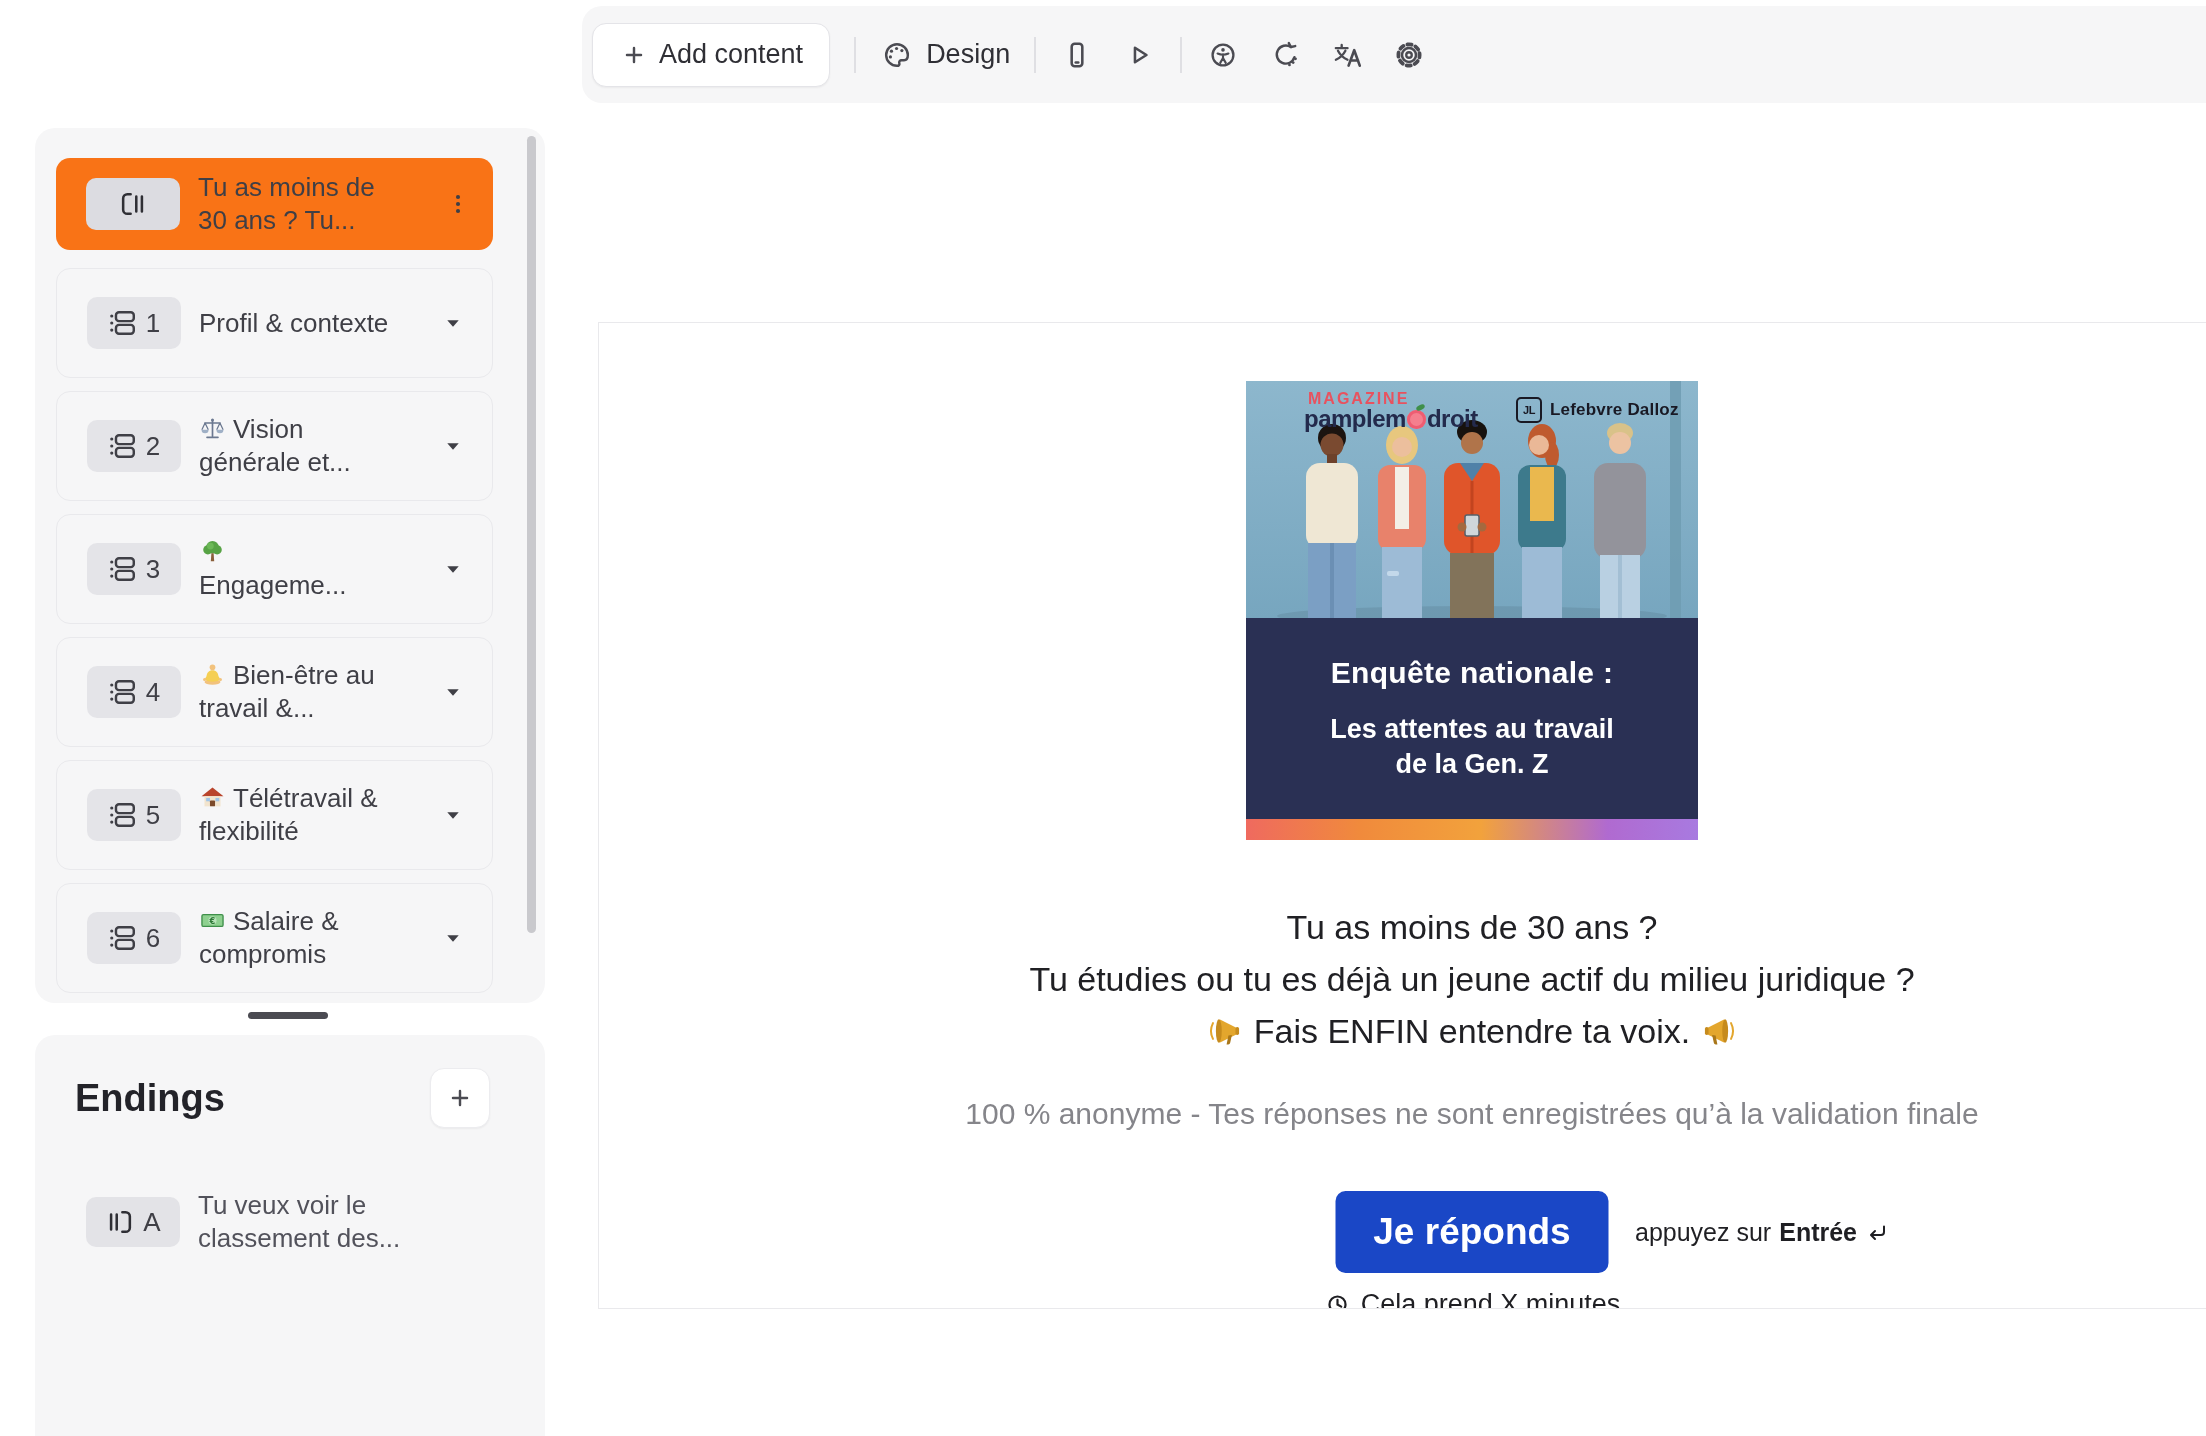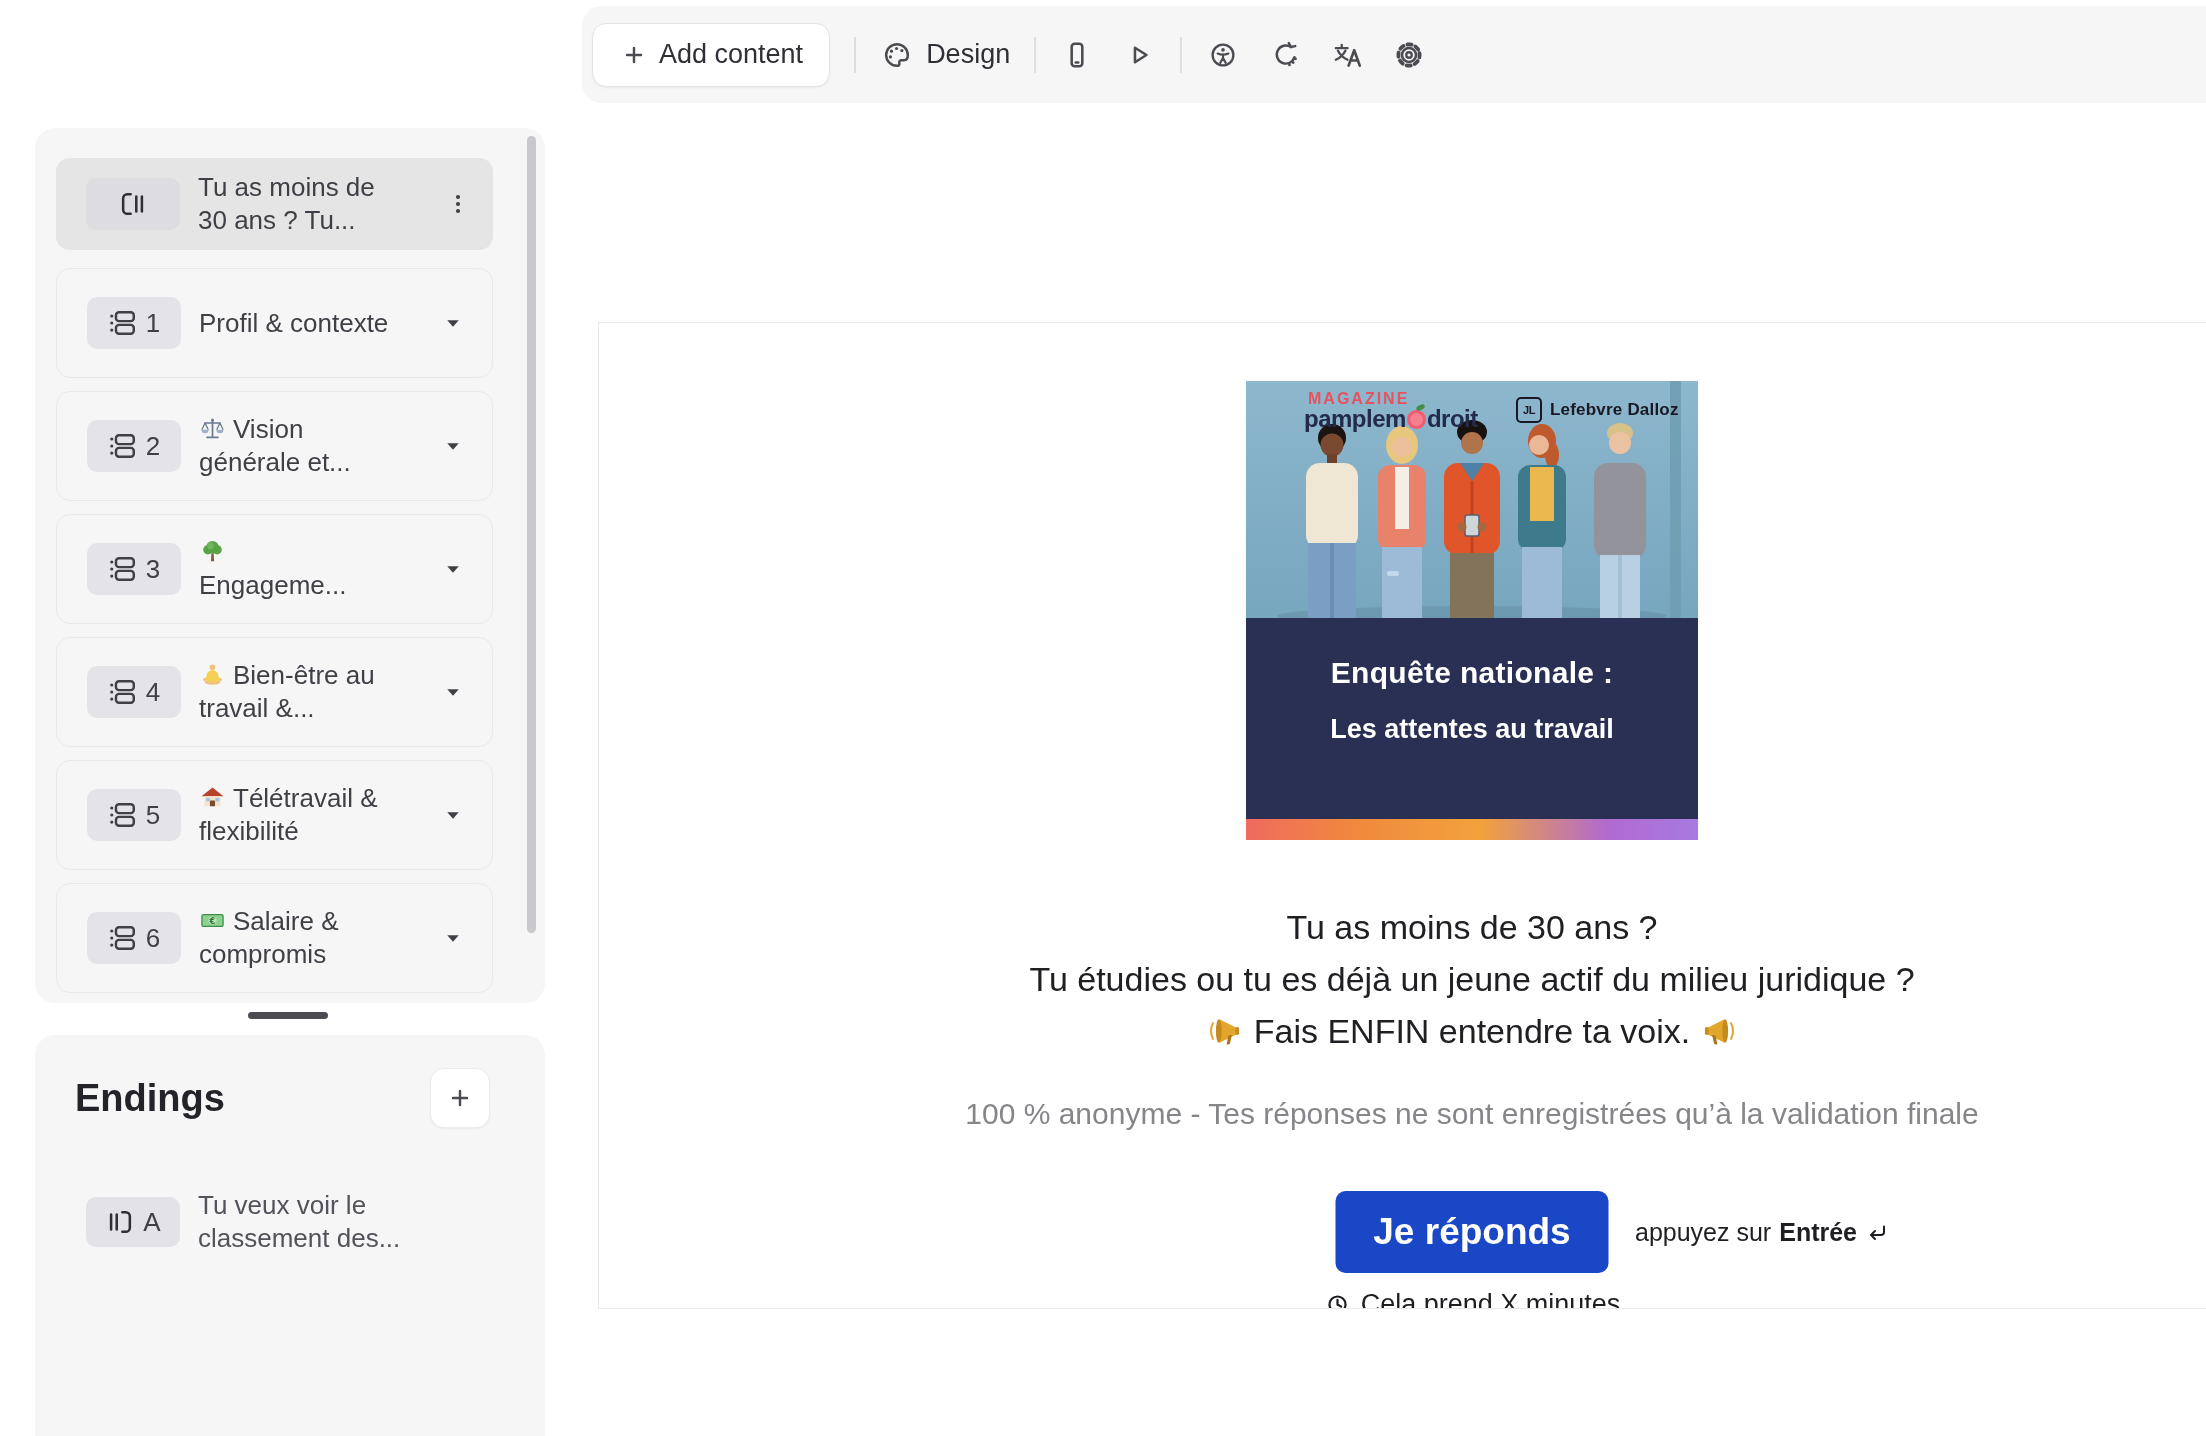--- a/index.html
+++ b/index.html
@@ -27,21 +27,21 @@
     color:#2f2f35;font-family:inherit;cursor:pointer;padding:0;}
   .tico{width:34px;height:34px;cursor:pointer;}
   .gap28{margin-left:28px;}
 
   
   .sidepanel{position:absolute;left:35px;top:128px;width:510px;height:875px;background:#f6f6f7;
     border-radius:20px;}
   .scrollthumb{position:absolute;left:492px;top:8px;width:9px;height:797px;border-radius:5px;background:#c9c9cd;}
   .qcard{position:absolute;left:21px;width:437px;height:110px;border:1.5px solid #e9e9ec;
     border-radius:14px;display:flex;align-items:center;cursor:pointer;box-sizing:border-box;}
-  .qcard.sel{height:92px;border:none;background:#e5e5e5;}
+  .qcard.sel{height:92px;border:none;background:#f97316;}
   .qbadge{position:absolute;left:30px;width:94px;height:52px;border-radius:10px;background:#e4e4e8;
     display:flex;align-items:center;justify-content:center;gap:8px;}
   .qcard.sel .qbadge{background:#dcdce1;}
   .qbadge .ic{width:30px;height:30px;}
   .qnum{font-size:26px;color:#3f3f46;}
   .qlabel{position:absolute;left:142px;width:200px;font-size:26px;line-height:33px;color:#3f3f46;}
   .emoji{display:inline-block;width:27px;height:27px;vertical-align:-4px;margin-right:7px;}
   .caret{position:absolute;right:26px;width:26px;height:26px;cursor:pointer;}
   .kebab{position:absolute;right:20px;width:30px;height:34px;cursor:pointer;}
 
@@ -432,20 +432,21 @@
         </div>
         <div class="brand-right">
           <span class="jlbox">JL</span>
           <span class="ldz">Lefebvre Dalloz</span>
         </div>
       </div>
       <div class="navy">
         <div class="h1">Enquête nationale :</div>
         <div class="h2">
           <div>Les attentes au travail</div>
+          <div>de la Gen. Z</div>
         </div>
       </div>
       <div class="grad"></div>
     </div>
 
     <div class="title">
       <div>Tu as moins de 30 ans ?</div>
       <div>Tu étudies ou tu es déjà un jeune actif du milieu juridique ?</div>
       <div><span class="emj"><svg viewBox="0 0 32 32">
               <g transform="translate(32,0) scale(-1,1)">

